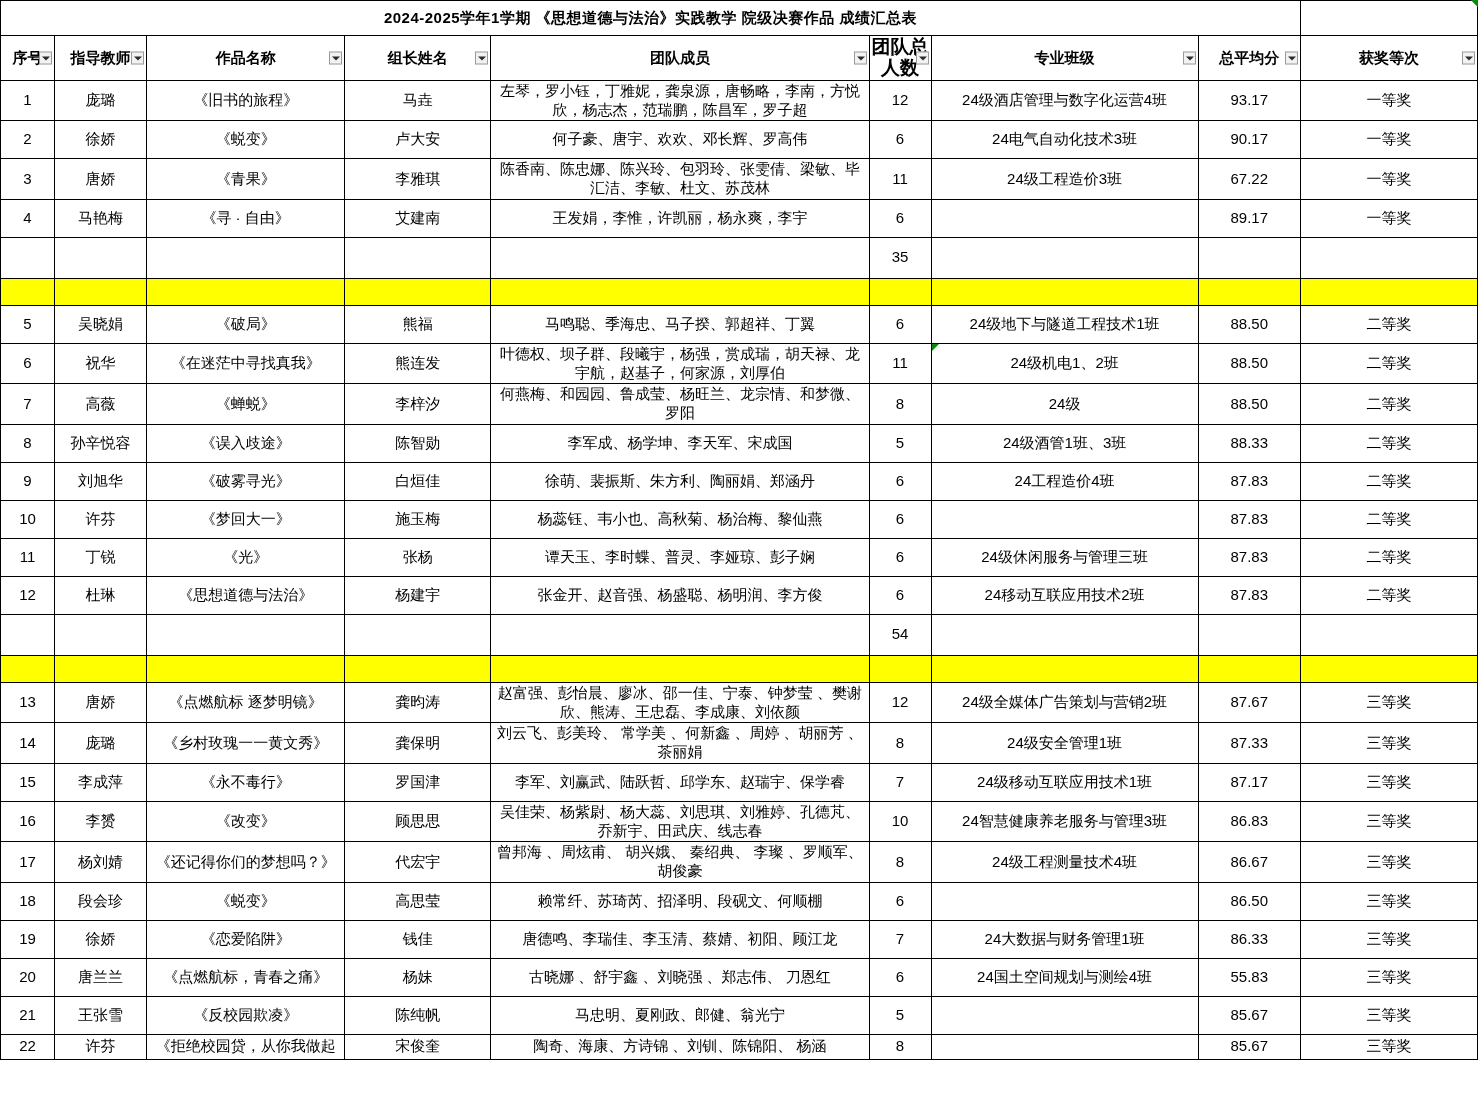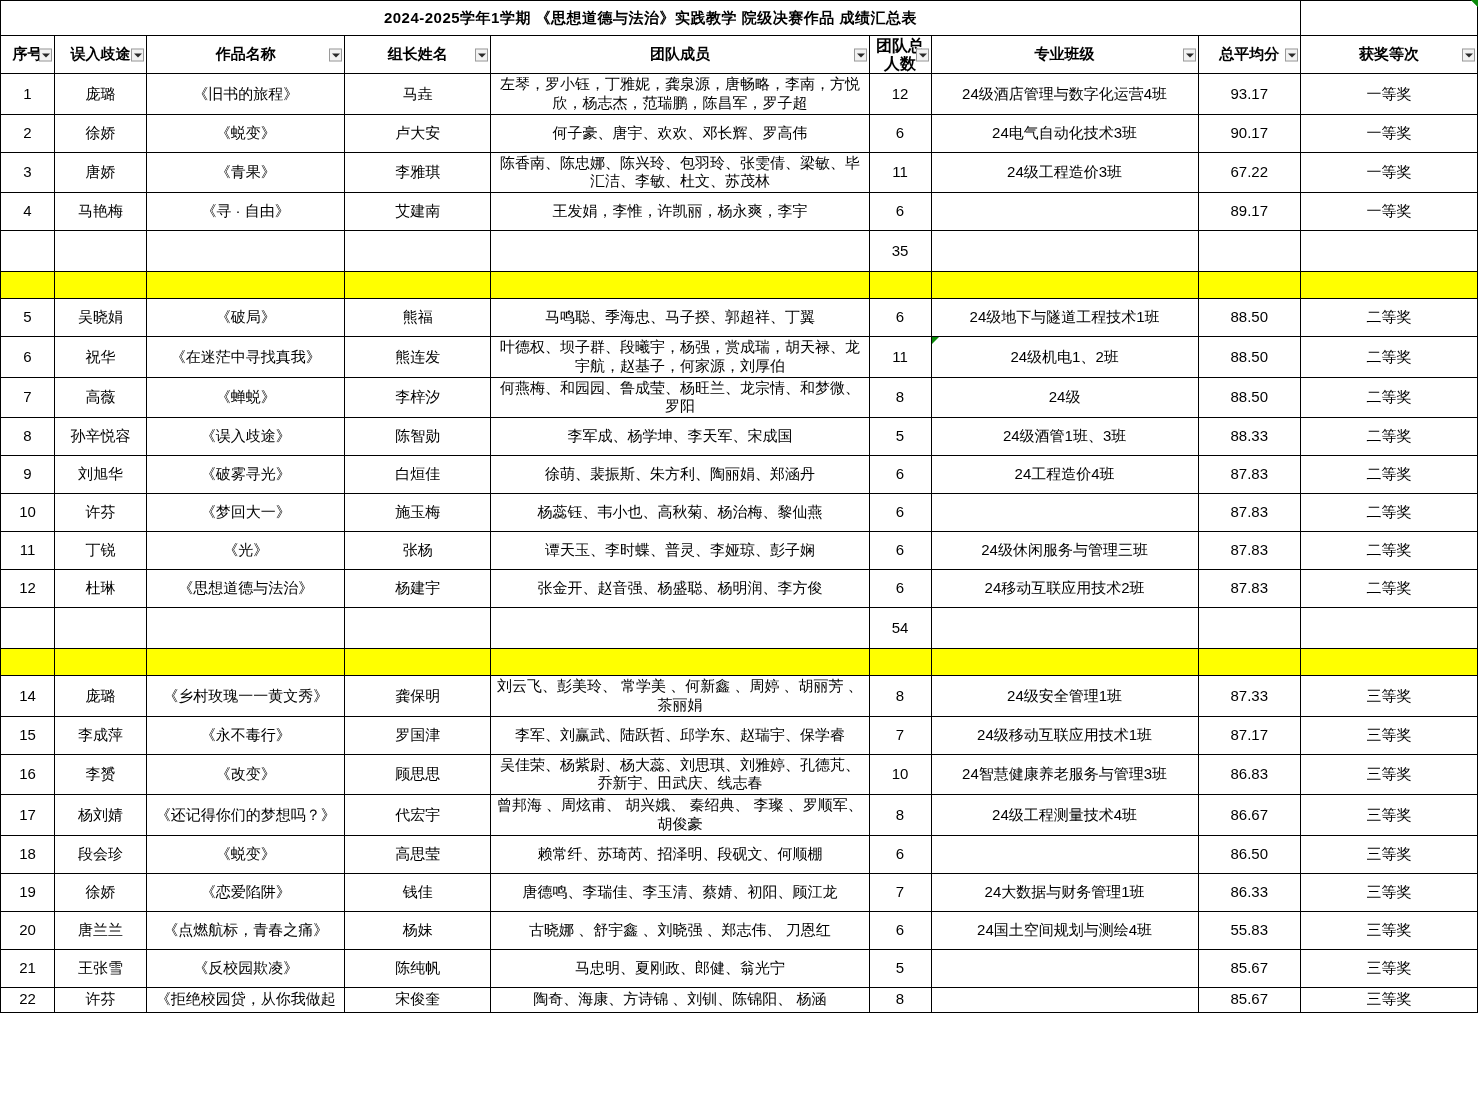--- a/index.html
+++ b/index.html
@@ -74,21 +74,21 @@
   .hdr td .filter::after {
     content: "";
     position: absolute;
     left: 2px;
     top: 4px;
     border-left: 4px solid transparent;
     border-right: 4px solid transparent;
     border-top: 4px solid #2a2a2a;
   }
   .hdr td.small {
-    font-size: 16px;
+    font-size: 19px;
     line-height: 1.1;
   }
   .r { height: 38px; }
   .members {
     font-size: 14.5px;
     line-height: 1.25;
     text-align: center;
   }
   .sum-row td { height: 38px; }
   .yellow-row td {
@@ -140,21 +140,21 @@
       <col style="width:177px">
     </colgroup>
     <tbody>
       <tr class="title-row">
         <td colspan="8" class="title-cell">2024-2025学年1学期  《思想道德与法治》实践教学  院级决赛作品  成绩汇总表</td>
         <td class="edge"></td>
       </tr>
 
       <tr class="hdr">
         <td><span>序号</span><span class="filter"></span></td>
-        <td><span>误入歧途</span><span class="filter"></span></td>
+        <td><span>指导教师</span><span class="filter"></span></td>
         <td><span>作品名称</span><span class="filter"></span></td>
         <td><span>组长姓名</span><span class="filter"></span></td>
         <td><span>团队成员</span><span class="filter"></span></td>
         <td class="small"><span>团队总人数</span><span class="filter"></span></td>
         <td><span>专业班级</span><span class="filter"></span></td>
         <td><span>总平均分</span><span class="filter"></span></td>
         <td><span>获奖等次</span><span class="filter"></span></td>
       </tr>
 
       <tr class="r">
@@ -329,20 +329,31 @@
         <td></td>
         <td></td>
         <td></td>
         <td></td>
         <td></td>
         <td></td>
         <td></td>
       </tr>
 
       <tr class="r">
+        <td>13</td>
+        <td>唐娇</td>
+        <td>《点燃航标  逐梦明镜》</td>
+        <td>龚昀涛</td>
+        <td class="members">赵富强、彭怡晨、廖冰、邵一佳、宁泰、钟梦莹 、樊谢欣、熊涛、王忠磊、李成康、刘依颜</td>
+        <td>12</td>
+        <td>24级全媒体广告策划与营销2班</td>
+        <td>87.67</td>
+        <td>三等奖</td>
+      </tr>
+      <tr class="r">
         <td>14</td>
         <td>庞璐</td>
         <td>《乡村玫瑰一一黄文秀》</td>
         <td>龚保明</td>
         <td class="members">刘云飞、彭美玲、  常学美 、何新鑫 、周婷 、胡丽芳 、茶丽娟</td>
         <td>8</td>
         <td>24级安全管理1班</td>
         <td>87.33</td>
         <td>三等奖</td>
       </tr>

